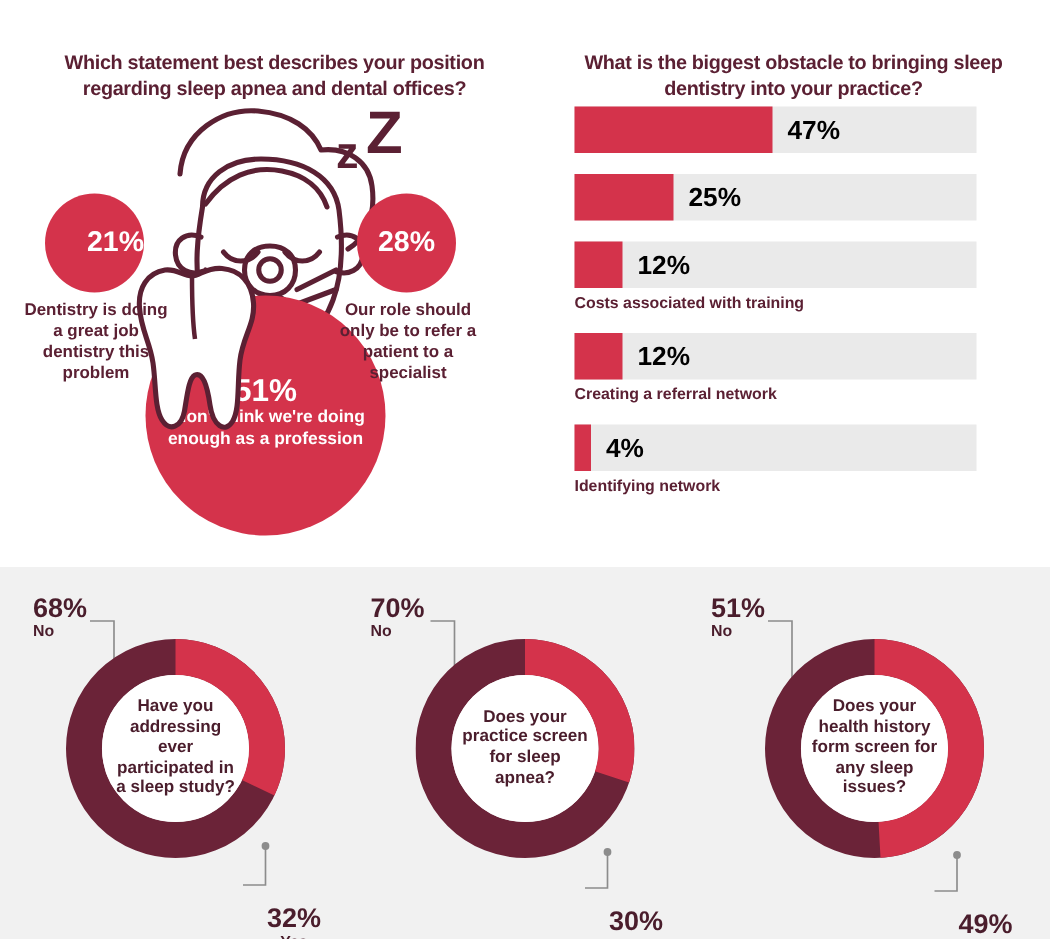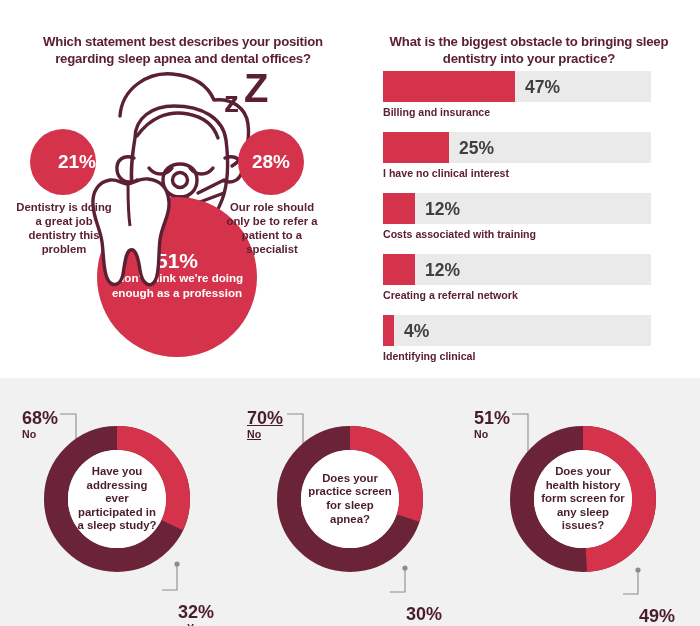--- a/index.html
+++ b/index.html
@@ -54,21 +54,21 @@
 
   
   .bars{position:absolute;left:383px;top:71px;width:285px;}
   .bar-row{position:relative;margin-bottom:14px;}
   .bar-track{
     position:relative;width:268px;height:31px;background:#EAEAEA;
   }
   .bar-fill{position:absolute;left:0;top:0;height:31px;background:#D4334B;}
   .bar-value{
     position:absolute;top:50%;transform:translateY(-50%);
-    font-size:17.5px;font-weight:bold;color:#404040;white-space:nowrap;
+    font-size:17.5px;font-weight:bold;color:#000000;white-space:nowrap;
   }
   .bar-label{
     margin-top:4px;font-size:10.6px;font-weight:bold;color:#5B2033;
   }
 
   
   .bottom{
     position:absolute;left:0;top:378px;width:700px;height:248px;
     background:#F1F1F1;
   }
@@ -86,21 +86,21 @@
     text-align:center;
   }
   .donut-q{
     font-size:11.4px;line-height:13.6px;font-weight:bold;color:#4A1D2C;
     padding:0 6px;
   }
 
   .callout{position:absolute;font-weight:bold;color:#4A1D2C;}
   .callout .num{font-size:18px;line-height:19px;display:block;}
   .callout .who{font-size:10.6px;line-height:13px;display:block;}
-  .callout-no{text-align:left;margin-top:13px;}
+  .callout-no{text-align:left;}
   .callout-yes{text-align:center;margin-top:29px;}
 
   .leader{position:absolute;stroke:#8C8C8C;stroke-width:1.1;fill:none;}
   .leader-dot{fill:#8C8C8C;}
 
   
   .no-sel{user-select:none;}
 </style>
 </head>
 <body>
@@ -185,29 +185,27 @@
     </div>
     <div class="bubble-cap" id="cap-28">Our role should only be to refer a patient to a specialist</div>
 
     <div class="bars">
 
       <div class="bar-row">
         <div class="bar-track">
           <div class="bar-fill" style="width:132px;"></div>
           <div class="bar-value" style="left:142px;">47%</div>
         </div>
-        <div class="bar-label">Billing and insurance</div>
       </div>
 
       <div class="bar-row">
         <div class="bar-track">
           <div class="bar-fill" style="width:66px;"></div>
           <div class="bar-value" style="left:76px;text-align:right;">25%</div>
         </div>
-        <div class="bar-label">I have no clinical interest</div>
       </div>
 
       <div class="bar-row">
         <div class="bar-track">
           <div class="bar-fill" style="width:32px;"></div>
           <div class="bar-value" style="left:42px;">12%</div>
         </div>
         <div class="bar-label">Costs associated with training</div>
       </div>
 
@@ -217,21 +215,21 @@
           <div class="bar-value" style="left:42px;">12%</div>
         </div>
         <div class="bar-label">Creating a referral network</div>
       </div>
 
       <div class="bar-row">
         <div class="bar-track">
           <div class="bar-fill" style="width:11px;"></div>
           <div class="bar-value" style="left:21px;">4%</div>
         </div>
-        <div class="bar-label">Identifying clinical</div>
+        <div class="bar-label">Identifying network</div>
       </div>
 
     </div>
   </div>
 
   <div class="bottom">
 
     <div class="donut-block" id="donut-block-0">
       <svg width="233" height="248" viewBox="0 0 233 248" style="position:absolute;left:0;top:0;">
         <g class="leader" stroke="#8C8C8C" stroke-width="1.1" fill="none">
@@ -276,21 +274,21 @@
       <div class="donut-wrap">
         <svg width="146" height="146" viewBox="0 0 146 146">
           <circle cx="73" cy="73" r="61" fill="none" stroke="#6B2338" stroke-width="24"></circle>
           <circle cx="73" cy="73" r="61" fill="none" stroke="#D4334B" stroke-width="24" stroke-dasharray="115.0 268.3" transform="rotate(-90 73 73)"></circle>
         </svg>
         <div class="donut-center">
           <div class="donut-q">Does your practice screen for sleep apnea?</div>
         </div>
       </div>
 
-      <div class="callout callout-no" style="left:14px;top:18px;text-decoration:underline;">
+      <div class="callout callout-no" style="left:14px;top:18px;">
         <span class="num">70%</span>
         <span class="who">No</span>
       </div>
       <div class="callout callout-yes" style="left:173px;top:198px;">
         <span class="num">30%</span>
         <span class="who">Yes</span>
       </div>
     </div>
 
     <div class="donut-block" id="donut-block-2">

